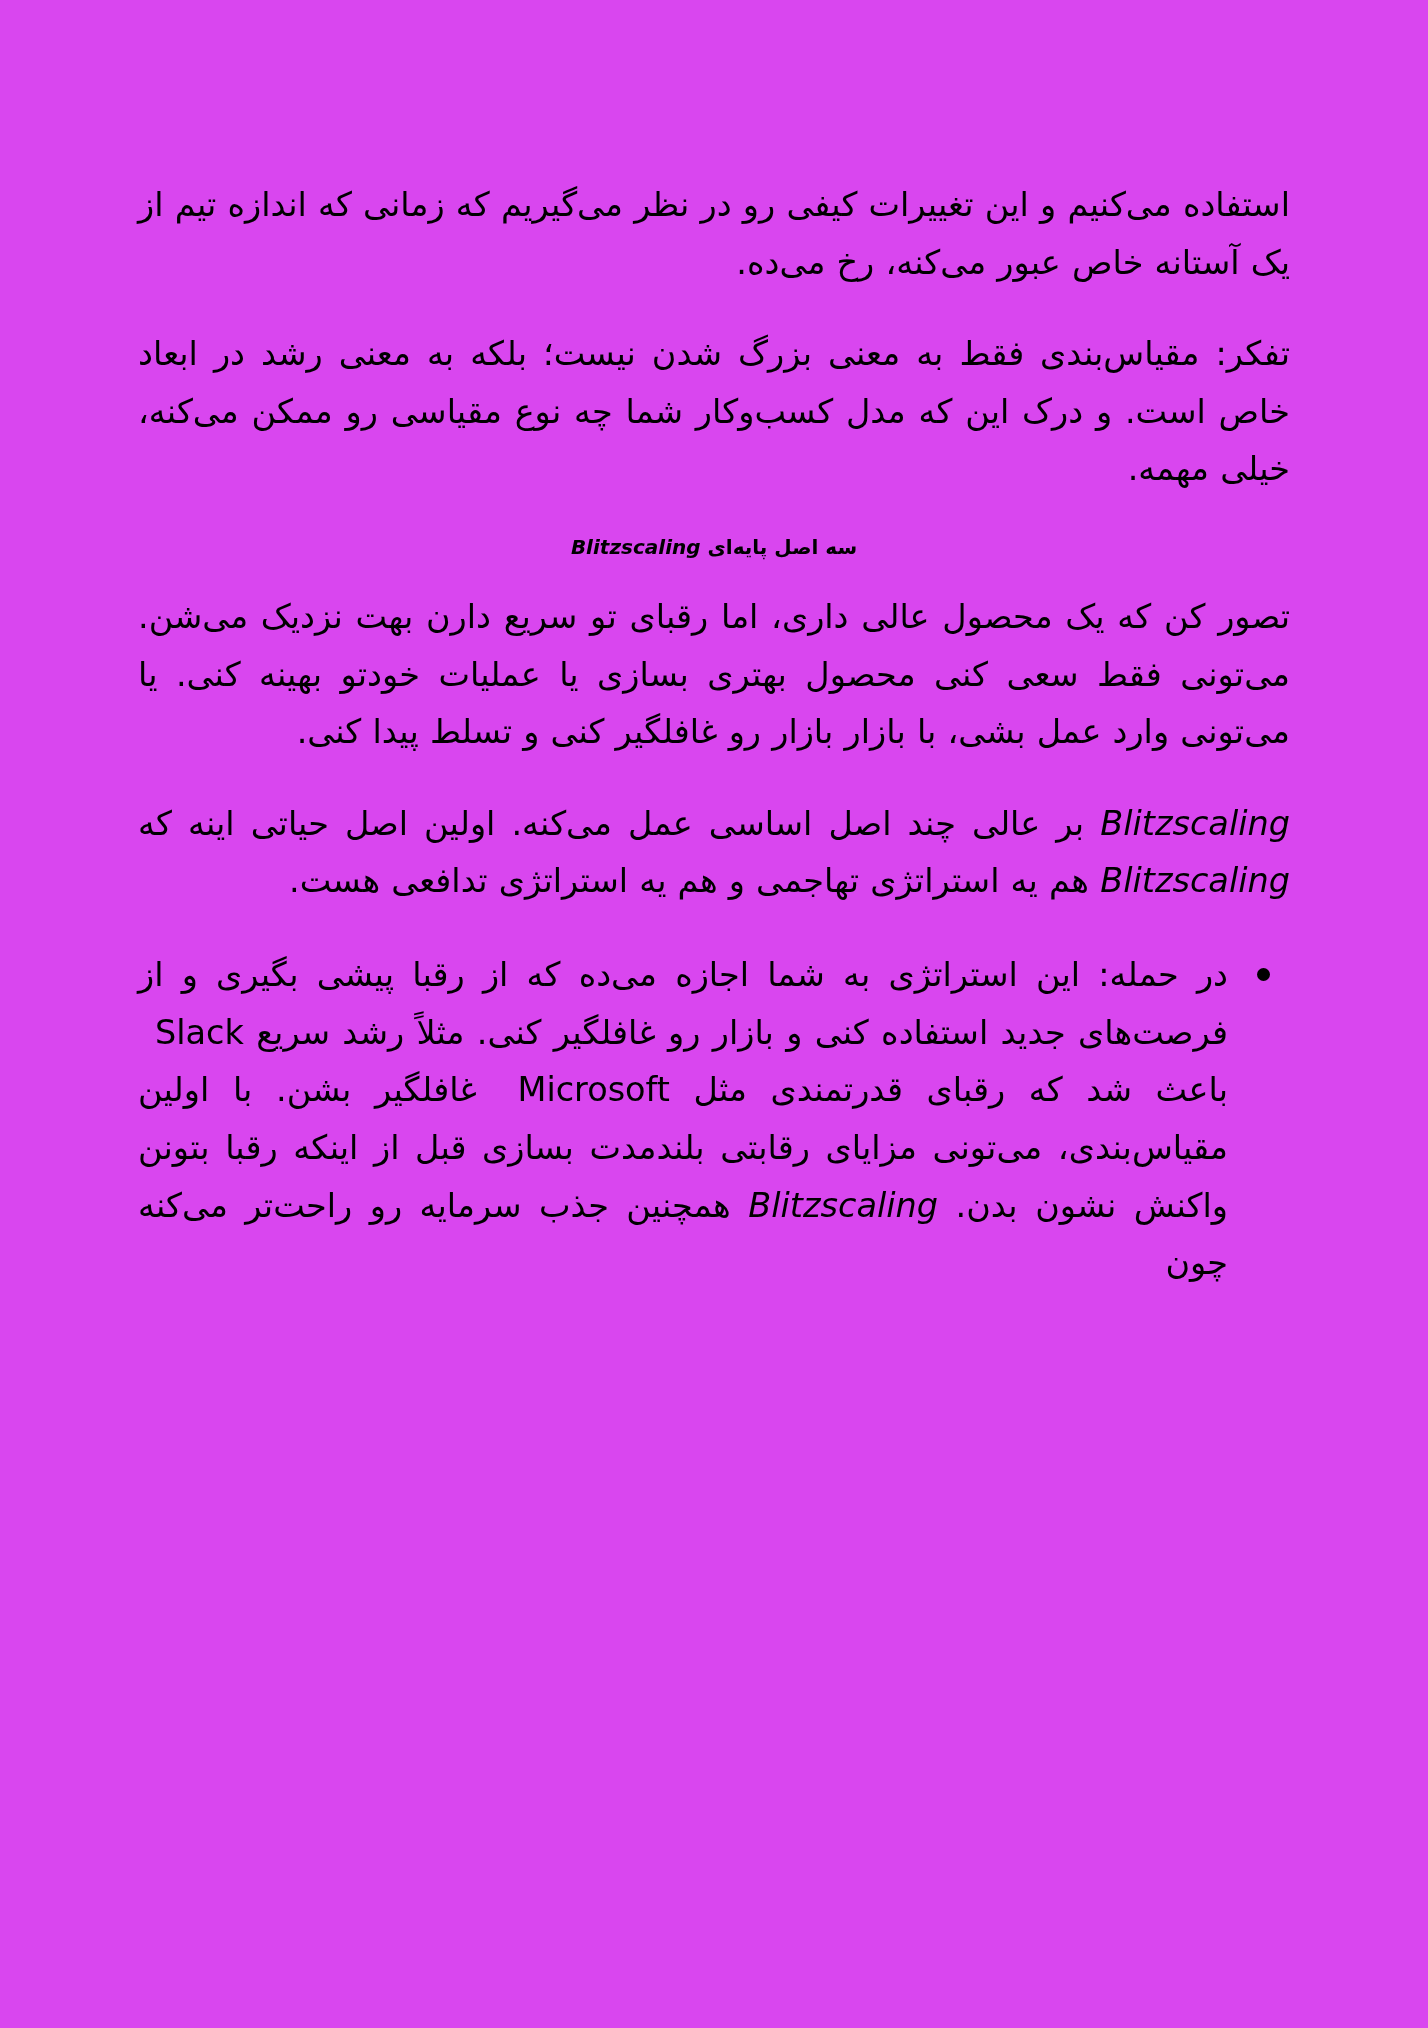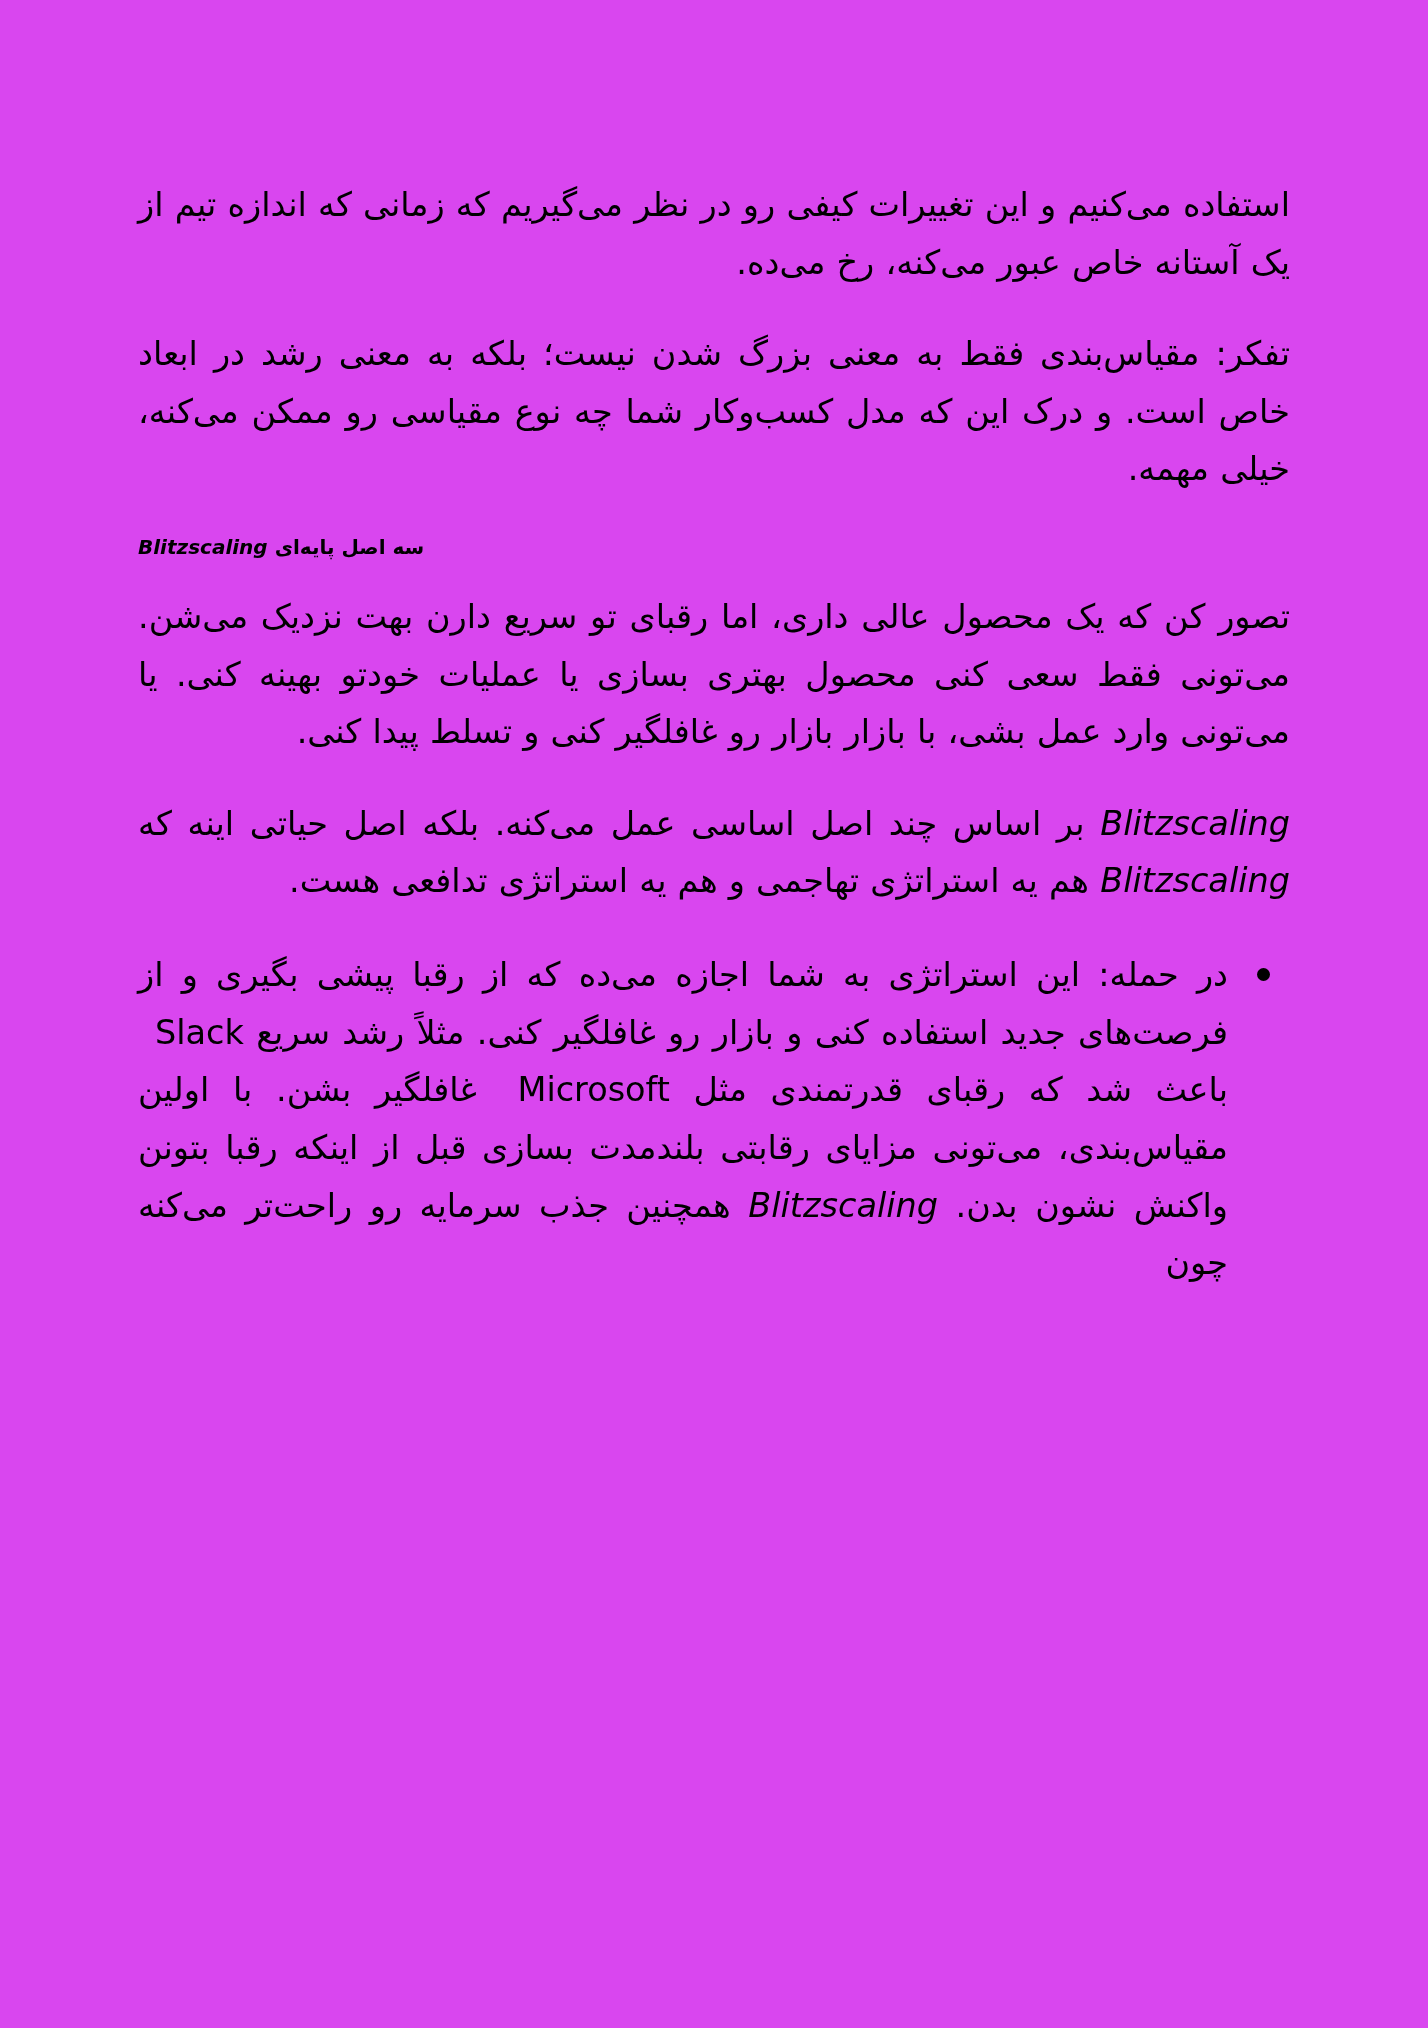--- a/index.html
+++ b/index.html
@@ -58,21 +58,21 @@
     font-style: italic;
     direction: ltr;
     unicode-bidi: isolate;
   }
 
   h4.sub-heading {
     margin: 26px 0 26px 0;
     font-size: 20px;
     font-weight: 700;
     line-height: 1.5;
-    text-align: left;
+    text-align: center;
   }
 
   h4.sub-heading .latin-italic {
     font-size: 20px;
     font-weight: 700;
     font-style: italic;
   }
 
   ul.bullet-list {
     margin: 36px 0 0 0;
@@ -115,21 +115,21 @@
       <span class="lead-bold">تفکر:</span><span class="run"> مقیاس‌بندی فقط به معنی بزرگ شدن نیست؛ بلکه به معنی رشد در ابعاد خاص است. و درک این که مدل کسب‌وکار شما چه نوع مقیاسی رو ممکن می‌کنه، خیلی مهمه.</span>
     </p>
 
     <h4 class="sub-heading">
       <span>سه اصل پایه‌ای </span><span class="latin-italic">Blitzscaling</span>
     </h4>
 
     <p class="body-par">تصور کن که یک محصول عالی داری، اما رقبای تو سریع دارن بهت نزدیک می‌شن. می‌تونی فقط سعی کنی محصول بهتری بسازی یا عملیات خودتو بهینه کنی. یا می‌تونی وارد عمل بشی، با بازار بازار رو غافلگیر کنی و تسلط پیدا کنی.</p>
 
     <p class="body-par">
-      <span class="latin-italic">Blitzscaling</span><span class="run"> بر اساس چند اصل اساسی عمل می‌کنه. بلکه اصل حیاتی اینه که </span><span class="latin-italic">Blitzscaling</span><span class="run"> هم یه استراتژی تهاجمی و هم یه استراتژی تدافعی هست.</span>
+      <span class="latin-italic">Blitzscaling</span><span class="run"> بر عالی چند اصل اساسی عمل می‌کنه. اولین اصل حیاتی اینه که </span><span class="latin-italic">Blitzscaling</span><span class="run"> هم یه استراتژی تهاجمی و هم یه استراتژی تدافعی هست.</span>
     </p>
 
     <ul class="bullet-list">
       <li>
         <span class="bullet-dot"></span>
         <span class="lead-bold">در حمله:</span><span class="run"> این استراتژی به شما اجازه می‌ده که از رقبا پیشی بگیری و از فرصت‌های جدید استفاده کنی و بازار رو غافلگیر کنی. مثلاً رشد سریع </span><span class="latin">Slack</span><span class="run"> باعث شد که رقبای قدرتمندی مثل </span><span class="latin">Microsoft</span><span class="run"> غافلگیر بشن. با اولین مقیاس‌بندی، می‌تونی مزایای رقابتی بلندمدت بسازی قبل از اینکه رقبا بتونن واکنش نشون بدن. </span><span class="latin-italic">Blitzscaling</span><span class="run"> همچنین جذب سرمایه رو راحت‌تر می‌کنه چون</span>
       </li>
     </ul>
 
   </div>

